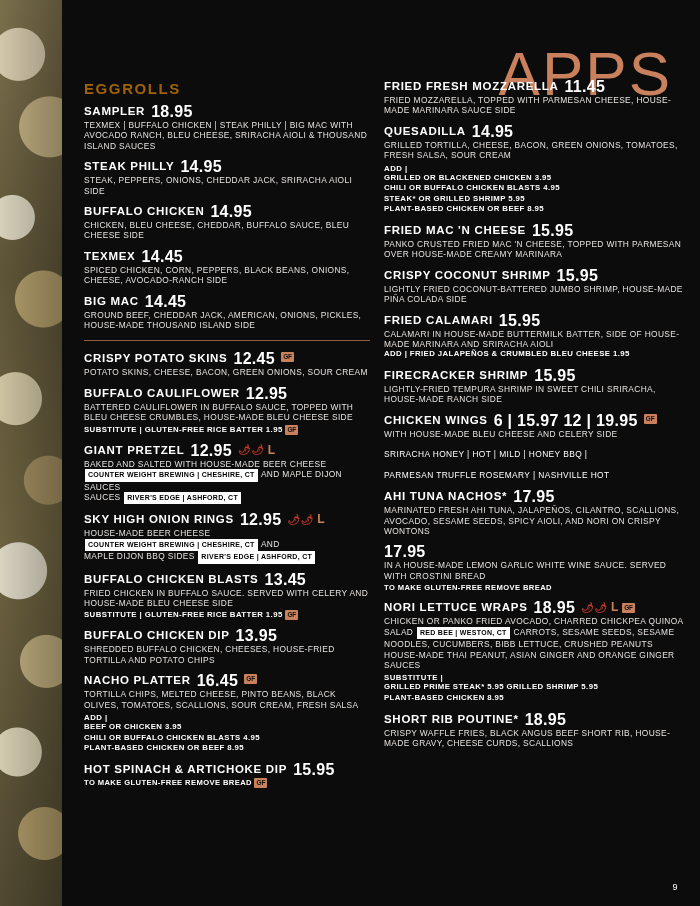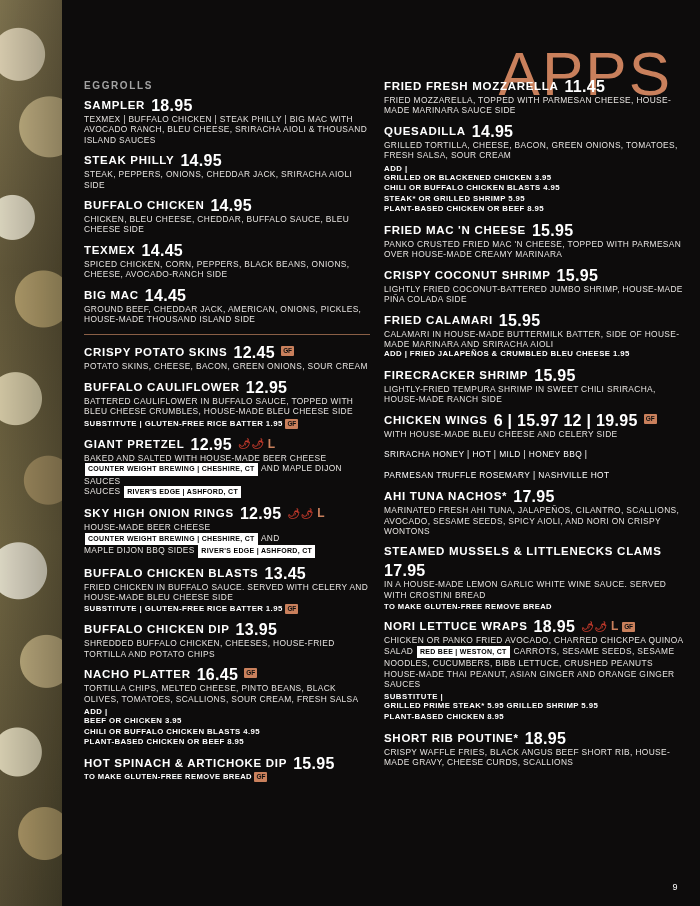--- a/index.html
+++ b/index.html
@@ -42,21 +42,21 @@
     font-size:62px; letter-spacing:2px;
     color:#c9805c; font-weight:400;
     font-family:"Liberation Sans", sans-serif;
   }
 
   .col { position:absolute; top:80px; }
   #col-left  { left:22px;  width:286px; }
   #col-right { left:322px; width:300px; }
 
   .section-head {
-    color:#a3a3a3; font-size:10px; font-weight:bold;
+    color:#a16207; font-size:15px; font-weight:bold;
     letter-spacing:1.6px; margin:0 0 8px 0;
   }
 
   .item { margin-bottom:9px; }
   .item-title {
     font-size:11.5px; font-weight:bold; letter-spacing:0.7px;
     color:#ffffff; line-height:13px; display:flex; align-items:flex-start;
     flex-wrap:wrap; gap:6px;
   }
   .price { font-size:16px; font-weight:bold; letter-spacing:0.3px; }
@@ -327,21 +327,20 @@
     <div class="item">
       <div class="item-title">
         <span>AHI TUNA NACHOS*</span>
         <span class="price">17.95</span>
       </div>
       <div class="desc">MARINATED FRESH AHI TUNA, JALAPEÑOS, CILANTRO, SCALLIONS, AVOCADO, SESAME SEEDS, SPICY AIOLI, AND NORI ON CRISPY WONTONS</div>
     </div>
 
     <div class="item">
       <div class="item-title">
-        <span>STEAMED MUSSELS &amp; LITTLENECKS CLAMS</span>
         <span class="price">17.95</span>
       </div>
       <div class="desc">IN A HOUSE-MADE LEMON GARLIC WHITE WINE SAUCE. SERVED WITH CROSTINI BREAD</div>
       <div class="note">TO MAKE GLUTEN-FREE REMOVE BREAD</div>
     </div>
 
     <div class="item">
       <div class="item-title">
         <span>NORI LETTUCE WRAPS</span>
         <span class="price">18.95</span>

